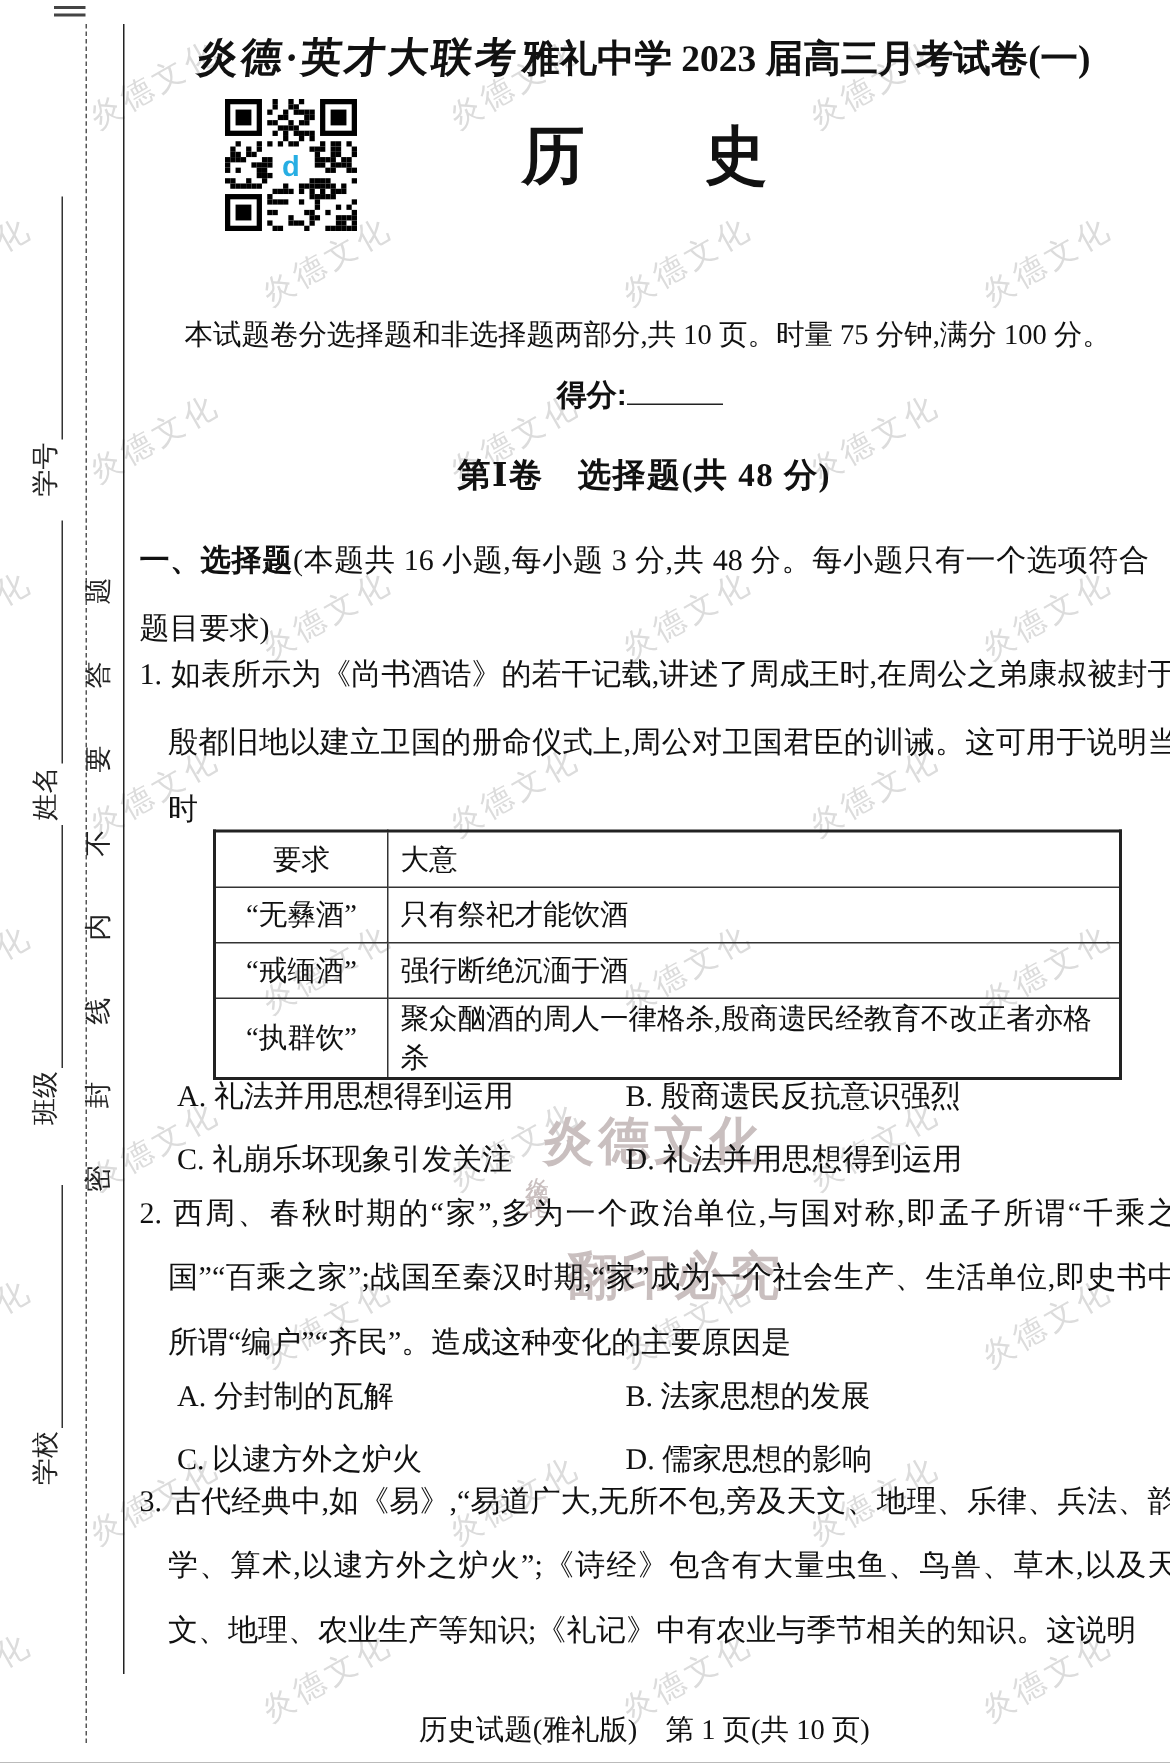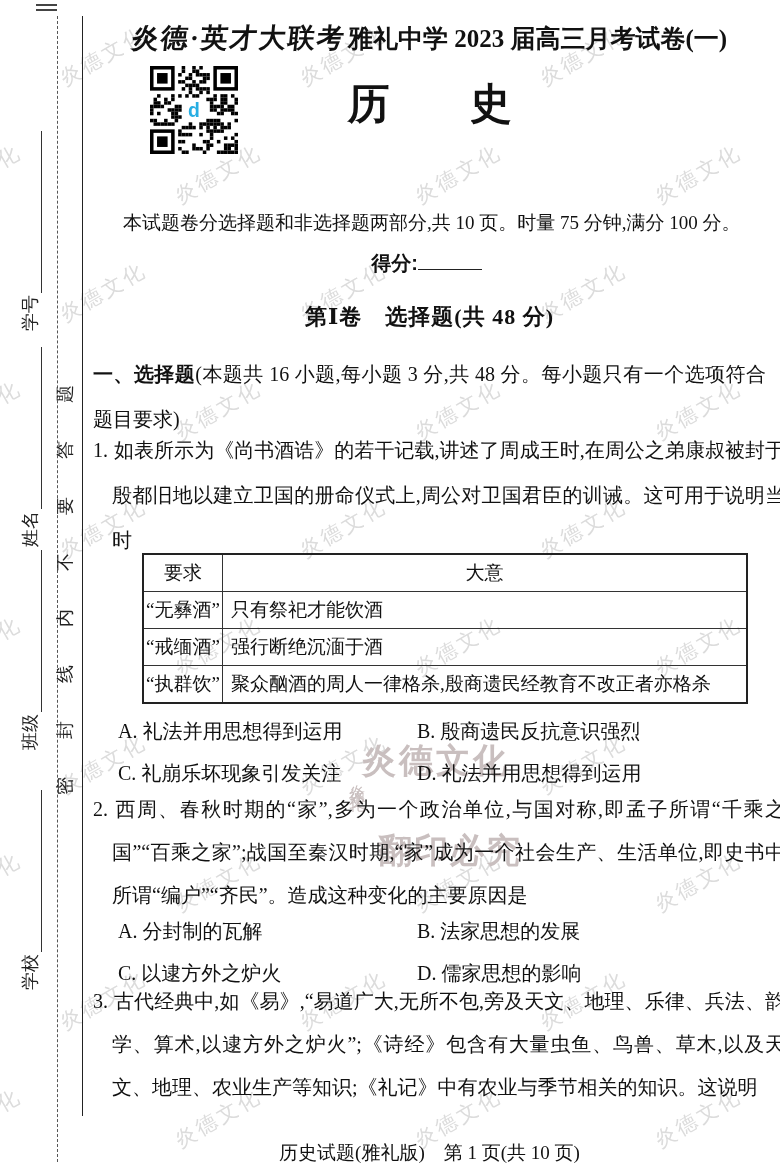--- a/index.html
+++ b/index.html
@@ -44,21 +44,21 @@
   .qheading b{font-family:"Liberation Sans","DejaVu Sans",sans-serif;}
   .stem{font-size:20px;line-height:45px;text-align:justify;padding-left:19px;text-indent:-19px;}
   .stem .qnum{padding-right:6px;}
   .q1-stem{top:428px;}
   .q2-stem{top:788px;line-height:43px;}
   .q3-stem{top:980px;line-height:43px;}
   .qtable{position:absolute;left:49px;top:553px;width:606px;border-collapse:collapse;
           font-size:19px;table-layout:fixed;}
   .qtable td,.qtable th{border:1px solid #333;height:36px;padding:0 8px;font-weight:normal;}
   .qtable{border:2px solid #222;}
-  .qtable .c1{width:78px;text-align:center;padding:0 0;margin-top:12px;}
+  .qtable .c1{width:78px;text-align:center;padding:0 18px;margin-top:12px;}
   .qtable thead td{text-align:center;}
   .opt-block{height:84px;}
   .q1-opts{top:710px;}
   .q2-opts{top:910px;}
   .opt-row{position:relative;height:42px;font-size:20px;line-height:42px;}
   .opt-a{position:absolute;left:25px;white-space:nowrap;}
   .opt-b{position:absolute;left:324px;white-space:nowrap;}
   .footer{top:1140px;text-align:center;font-size:19px;}
 </style>
 </head>
@@ -353,21 +353,21 @@
     </div>
 
     <div class="abs stem q1-stem">
       <span class="qnum">1.</span><span>如表所示为《尚书酒诰》的若干记载,讲述了周成王时,在周公之弟康叔被封于殷都旧地以建立卫国的册命仪式上,周公对卫国君臣的训诫。这可用于说明当时</span>
     </div>
 
     <table class="qtable">
       <thead>
         <tr>
           <td class="c1">要求</td>
-          <td style="text-align:center">大意</td>
+          <td style="text-align:left">大意</td>
         </tr>
       </thead>
       <tbody>
         <tr>
           <td class="c1">“无彝酒”</td>
           <td>只有祭祀才能饮酒</td>
         </tr>
         <tr>
           <td class="c1">“戒缅酒”</td>
           <td>强行断绝沉湎于酒</td>

